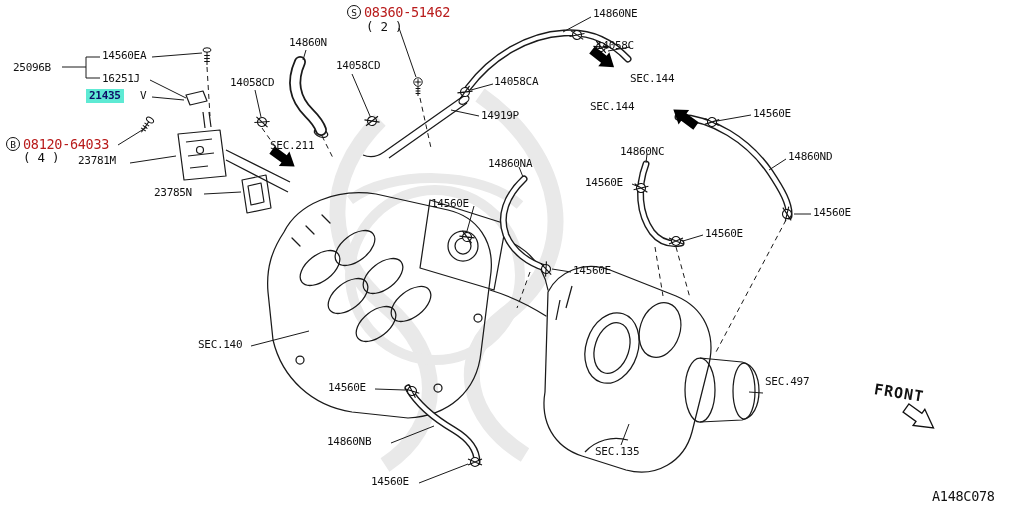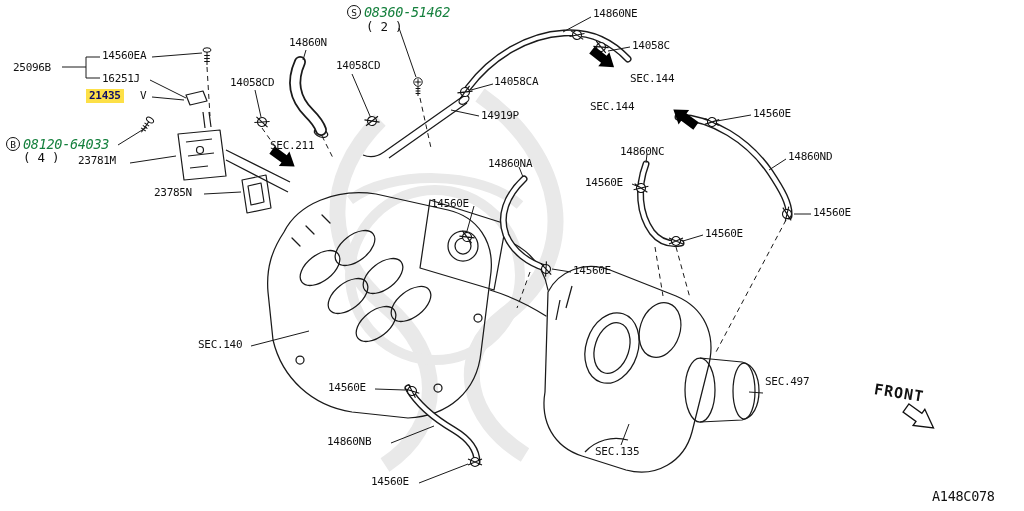--- a/index.html
+++ b/index.html
@@ -9,21 +9,21 @@
     overflow:hidden; font-family:"DejaVu Sans Mono","Liberation Mono",monospace;
   }
   svg.art { position:absolute; left:0; top:0; }
   .lbl {
     position:absolute; font-size:11px; line-height:1.05; color:#111;
     white-space:nowrap; letter-spacing:-0.3px;
   }
   .lbl.hl { padding:1px 3px; font-weight:bold; }
   .qty { font-size:12.5px; }
   .callout { position:absolute; display:flex; align-items:center; gap:3px; }
-  .callout .num { font-size:13.5px; letter-spacing:-0.3px; color:#15803d;font-style:italic; }
+  .callout .num { font-size:13.5px; letter-spacing:-0.3px; color:#b91c1c; }
   .circ {
     display:inline-flex; width:14px; height:14px; border:1.3px solid #111;
     border-radius:50%; font-size:9.5px; align-items:center; justify-content:center;
     color:#111; flex:0 0 auto; background:#fff;
   }
   .front {
     position:absolute; font-size:15px; font-weight:bold; color:#111;
     transform:rotate(9deg); letter-spacing:1px;
   }
   .code { position:absolute; font-size:13.5px; color:#111; letter-spacing:-0.3px; }
@@ -202,32 +202,32 @@
       <use href="#blkarrow" transform="translate(592,50) rotate(38)"></use>
       <use href="#blkarrow" transform="translate(696,126) rotate(216)"></use>
     </g>
 
     <path d="M0,-5 H16 V-10 L34,0 L16,10 V5 H0 Z" transform="translate(906,408) rotate(36)" fill="#fff" stroke="#111" stroke-width="1.3"></path>
   </svg>
 
   <div class="lbl" style="left:13px;top:62px">25096B</div>
   <div class="lbl" style="left:102px;top:50px">14560EA</div>
   <div class="lbl" style="left:102px;top:73px">16251J</div>
-  <div class="lbl hl" style="left: 86px; top: 89px; background: #fde047; color: rgb(13, 13, 102);">21435</div>
+  <div class="lbl hl" style="left: 86px; top: 89px; background: #5eead4; color: rgb(13, 13, 102);">21435</div>
   <div class="lbl" style="left:140px;top:90px">V</div>
   <div class="lbl" style="left:78px;top:155px">23781M</div>
   <div class="lbl" style="left:154px;top:187px">23785N</div>
   <div class="lbl" style="left:270px;top:140px">SEC.211</div>
   <div class="lbl" style="left:230px;top:77px">14058CD</div>
   <div class="lbl" style="left:289px;top:37px">14860N</div>
   <div class="lbl" style="left:336px;top:60px">14058CD</div>
   <div class="lbl" style="left:494px;top:76px">14058CA</div>
   <div class="lbl" style="left:481px;top:110px">14919P</div>
   <div class="lbl" style="left:593px;top:8px">14860NE</div>
-  <div class="lbl" style="left:632px;top:40px">14058C</div>
+  <div class="lbl" style="left:596px;top:40px">14058C</div>
   <div class="lbl" style="left:630px;top:73px">SEC.144</div>
   <div class="lbl" style="left:590px;top:101px">SEC.144</div>
   <div class="lbl" style="left:753px;top:108px">14560E</div>
   <div class="lbl" style="left:788px;top:151px">14860ND</div>
   <div class="lbl" style="left:813px;top:207px">14560E</div>
   <div class="lbl" style="left:705px;top:228px">14560E</div>
   <div class="lbl" style="left:620px;top:146px">14860NC</div>
   <div class="lbl" style="left:585px;top:177px">14560E</div>
   <div class="lbl" style="left:488px;top:158px">14860NA</div>
   <div class="lbl" style="left:431px;top:198px">14560E</div>

